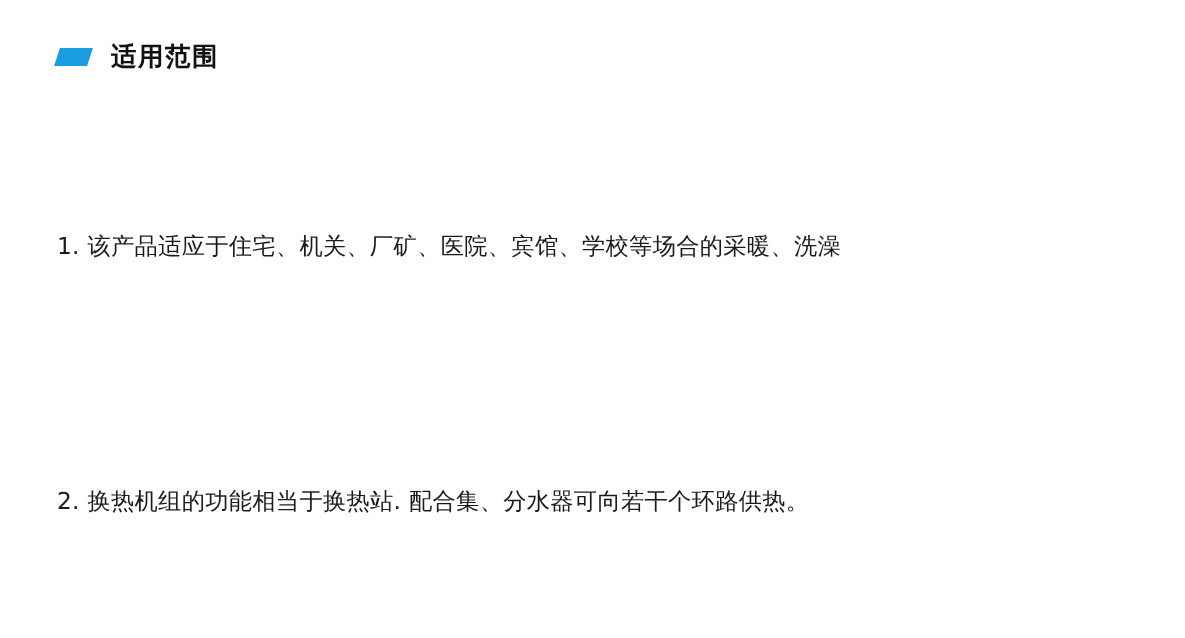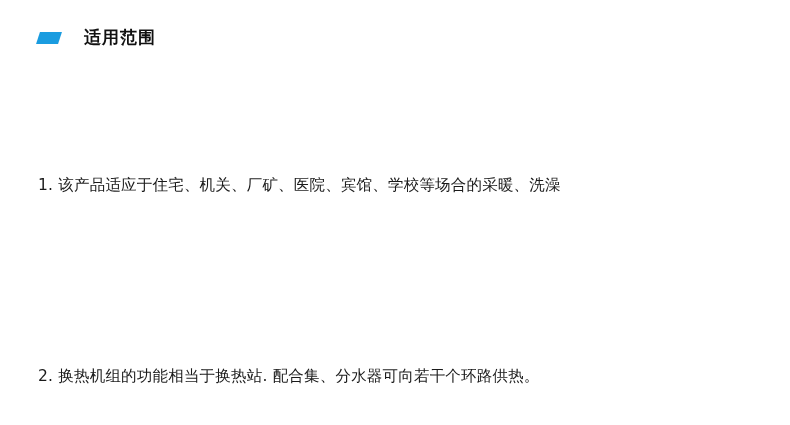--- a/index.html
+++ b/index.html
@@ -17,21 +17,21 @@
   .page {
     position: relative;
     width: 790px;
     height: 425px;
     box-sizing: border-box;
     padding: 26px 40px 0 38px;
   }
   .section-header {
     display: flex;
     align-items: center;
-    gap: 24px;
+    gap: 14px;
     margin-bottom: 30px;
   }
   .header-marker {
     width: 22px;
     height: 12px;
     background: #1a9ce0;
     flex: 0 0 auto;
     transform: skewX(-18deg);
   }
   .header-title {
@@ -45,21 +45,20 @@
     line-height: 34px;
     color: #1a1a1a;
     letter-spacing: 0.2px;
   }
   .para {
     margin: 0;
     white-space: pre-wrap;
   }
   .indent-line {
     display: block;
-    margin-top: 21px;
   }
 </style>
 </head>
 <body>
 
 <div class="page">
 
   <div class="section-header">
     <span class="header-marker" style="background: rgb(26, 156, 224);"></span>
     <span class="header-title">适用范围</span>

